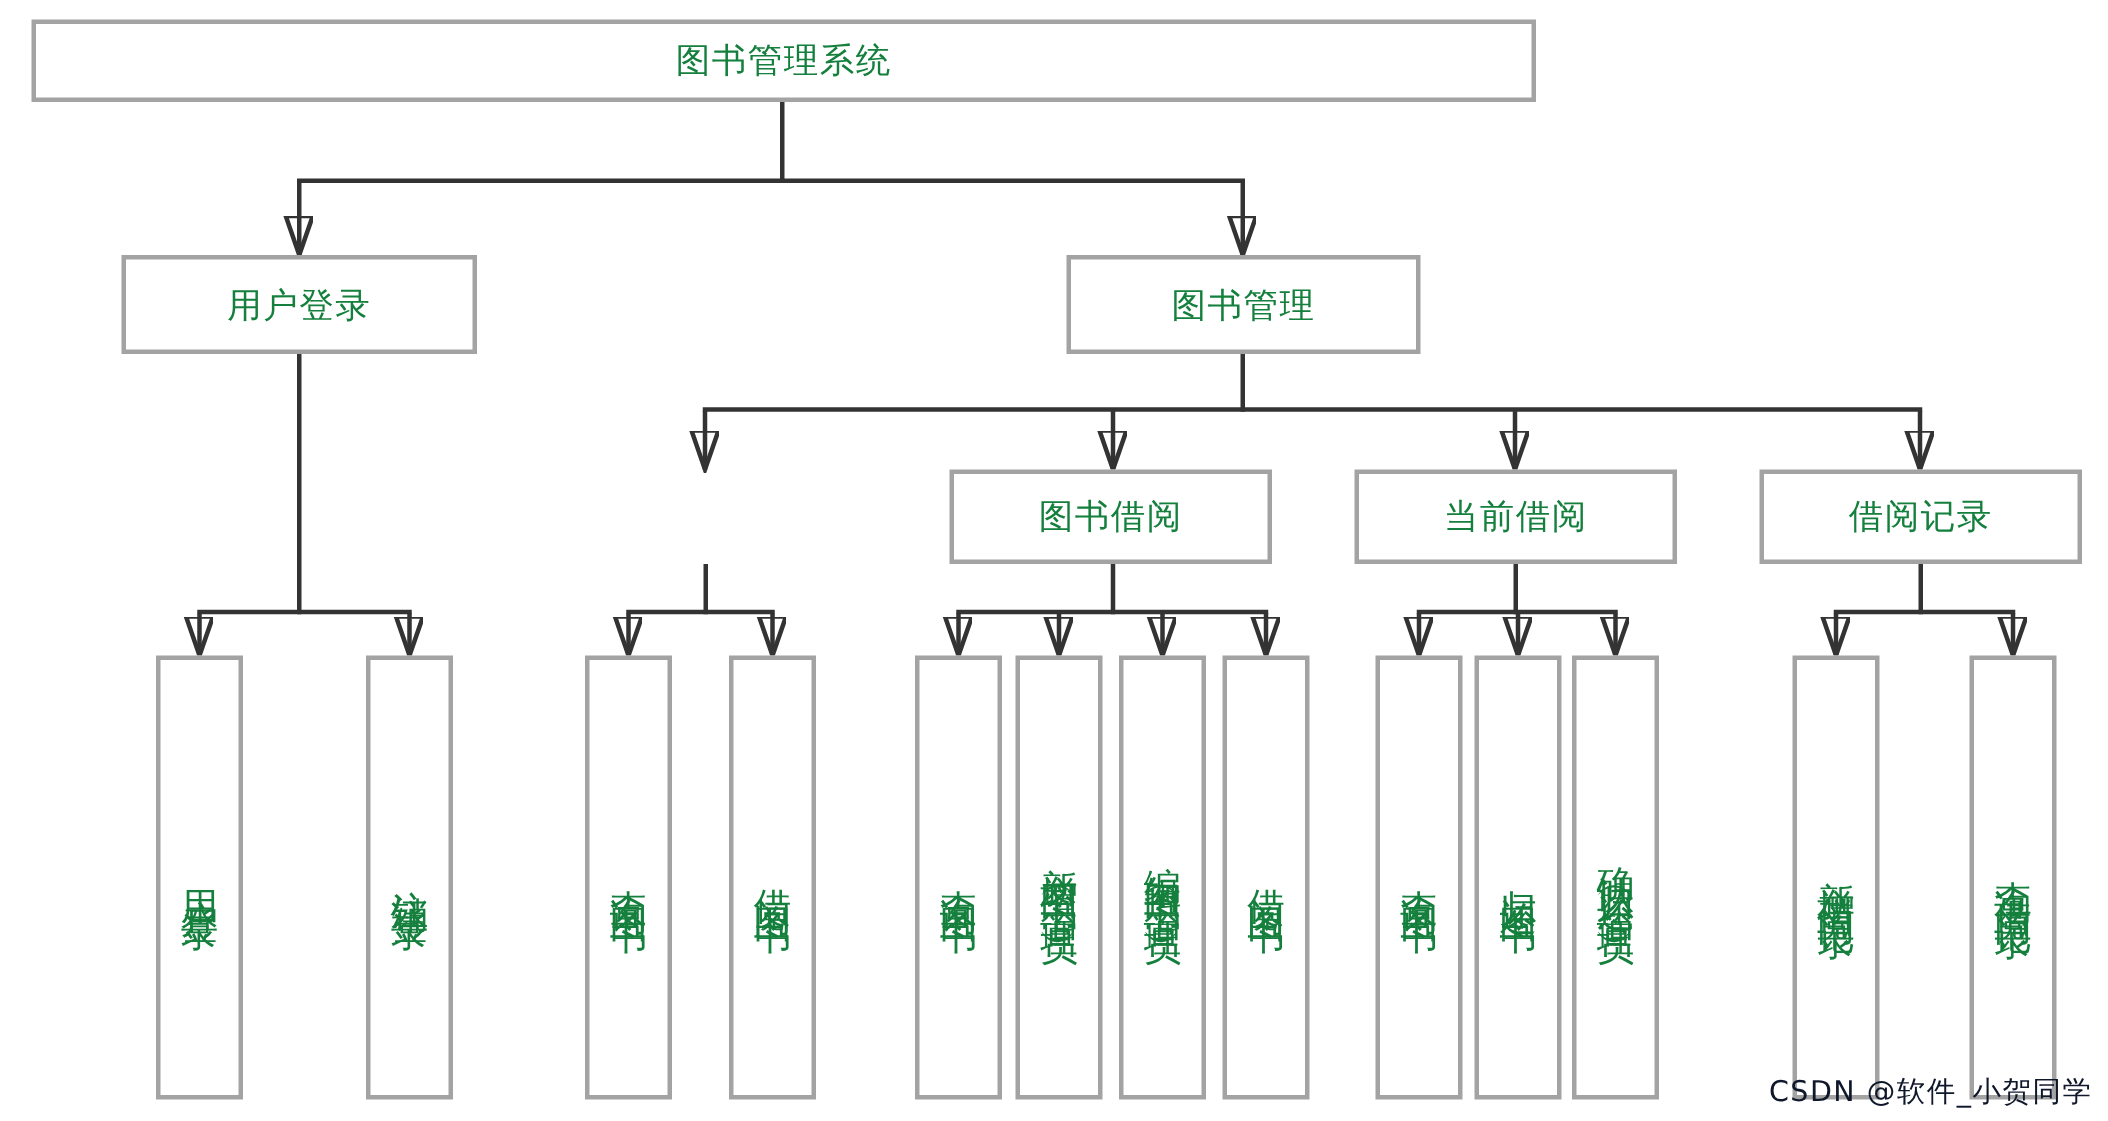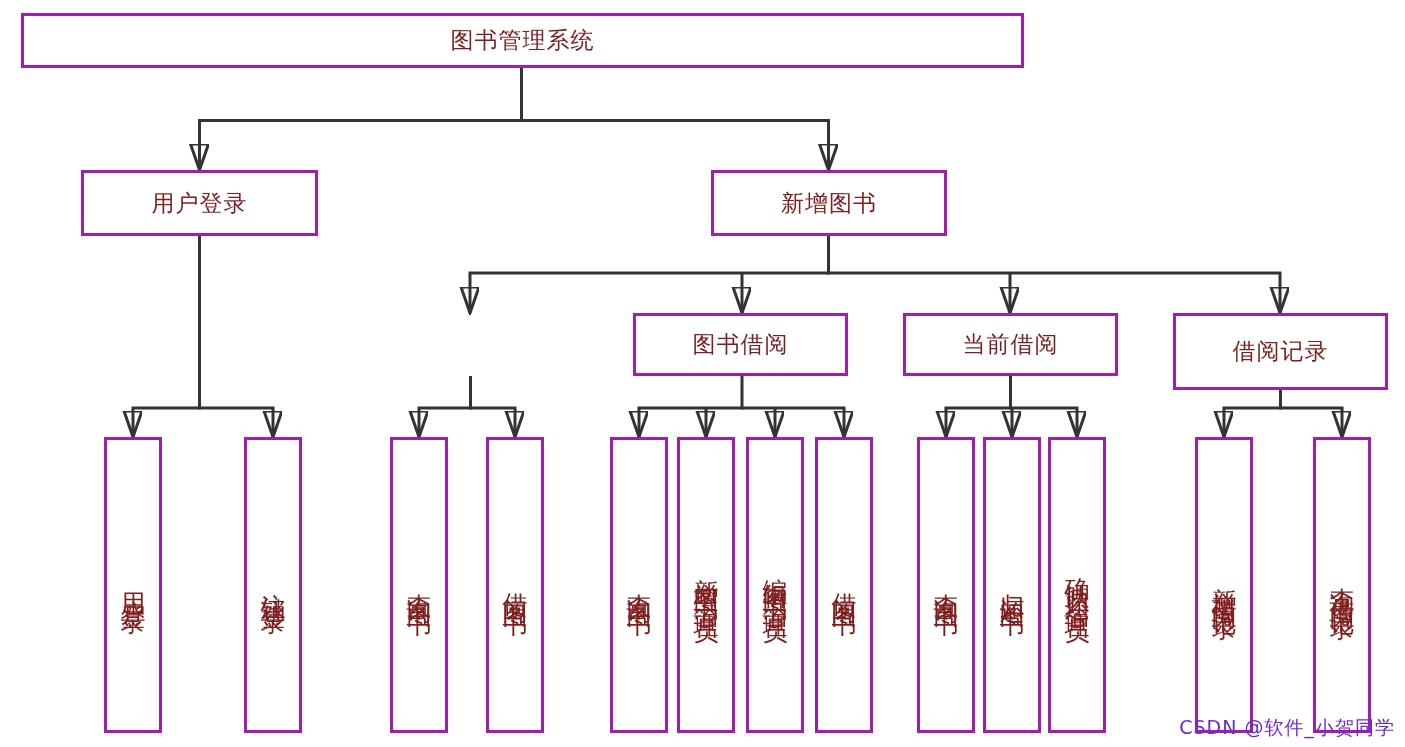--- a/index.html
+++ b/index.html
@@ -9,43 +9,43 @@
     position:relative;
     overflow:hidden;
     font-family:"DejaVu Sans","Liberation Sans",sans-serif;
   }
   .canvas{position:absolute;left:0;top:0;width:1405px;height:747px;}
   svg.connectors{position:absolute;left:0;top:0;z-index:1;}
   svg.connectors path{stroke:#333333;stroke-width:3;fill:none;}
   .node{
     position:absolute;
     box-sizing:border-box;
-    border:3px solid #a21caf;
+    border:3px solid #a3a3a3;
     background:#ffffff;
     display:flex;
     align-items:center;
     justify-content:center;
-    color:#7f1d1d;
+    color:#15803d;
     z-index:2;
   }
   .hnode{font-size:23px;letter-spacing:1px;}
   .vnode span{
     writing-mode:vertical-rl;
     text-orientation:mixed;
     font-size:25px;
     line-height:1;
     letter-spacing:6px;
     white-space:nowrap;
   }
   .watermark{
     position:absolute;
     right:10px;
     bottom:6px;
     font-size:19px;
-    color:#6d28d9;
+    color:#0f172a;
     z-index:3;
     letter-spacing:1px;
   }
 </style>
 </head>
 <body>
 
 <div class="canvas">
 
   <svg class="connectors" width="1405" height="747" viewBox="0 0 1405 747">
@@ -97,30 +97,30 @@
   </svg>
 
   <div class="node hnode" style="left:21px;top:13px;width:1003px;height:55px">
     <span>图书管理系统</span>
   </div>
 
   <div class="node hnode" style="left:81px;top:170px;width:237px;height:66px">
     <span>用户登录</span>
   </div>
   <div class="node hnode" style="left:711px;top:170px;width:236px;height:66px">
-    <span>新增图书</span>
+    <span>图书管理</span>
   </div>
 
   <div class="node hnode" style="left:903px;top:313px;width:215px;height:63px">
     <span>当前借阅</span>
   </div>
   <div class="node hnode" style="left:633px;top:313px;width:215px;height:63px">
     <span>图书借阅</span>
   </div>
-  <div class="node hnode" style="left:1173px;top:313px;width:215px;height:77px">
+  <div class="node hnode" style="left:1173px;top:313px;width:215px;height:63px">
     <span>借阅记录</span>
   </div>
 
   <div class="node vnode" style="left:104px;top:437px;width:58px;height:296px">
     <span>用户登录</span>
   </div>
   <div class="node vnode" style="left:244px;top:437px;width:58px;height:296px">
     <span>注销登录</span>
   </div>
 

